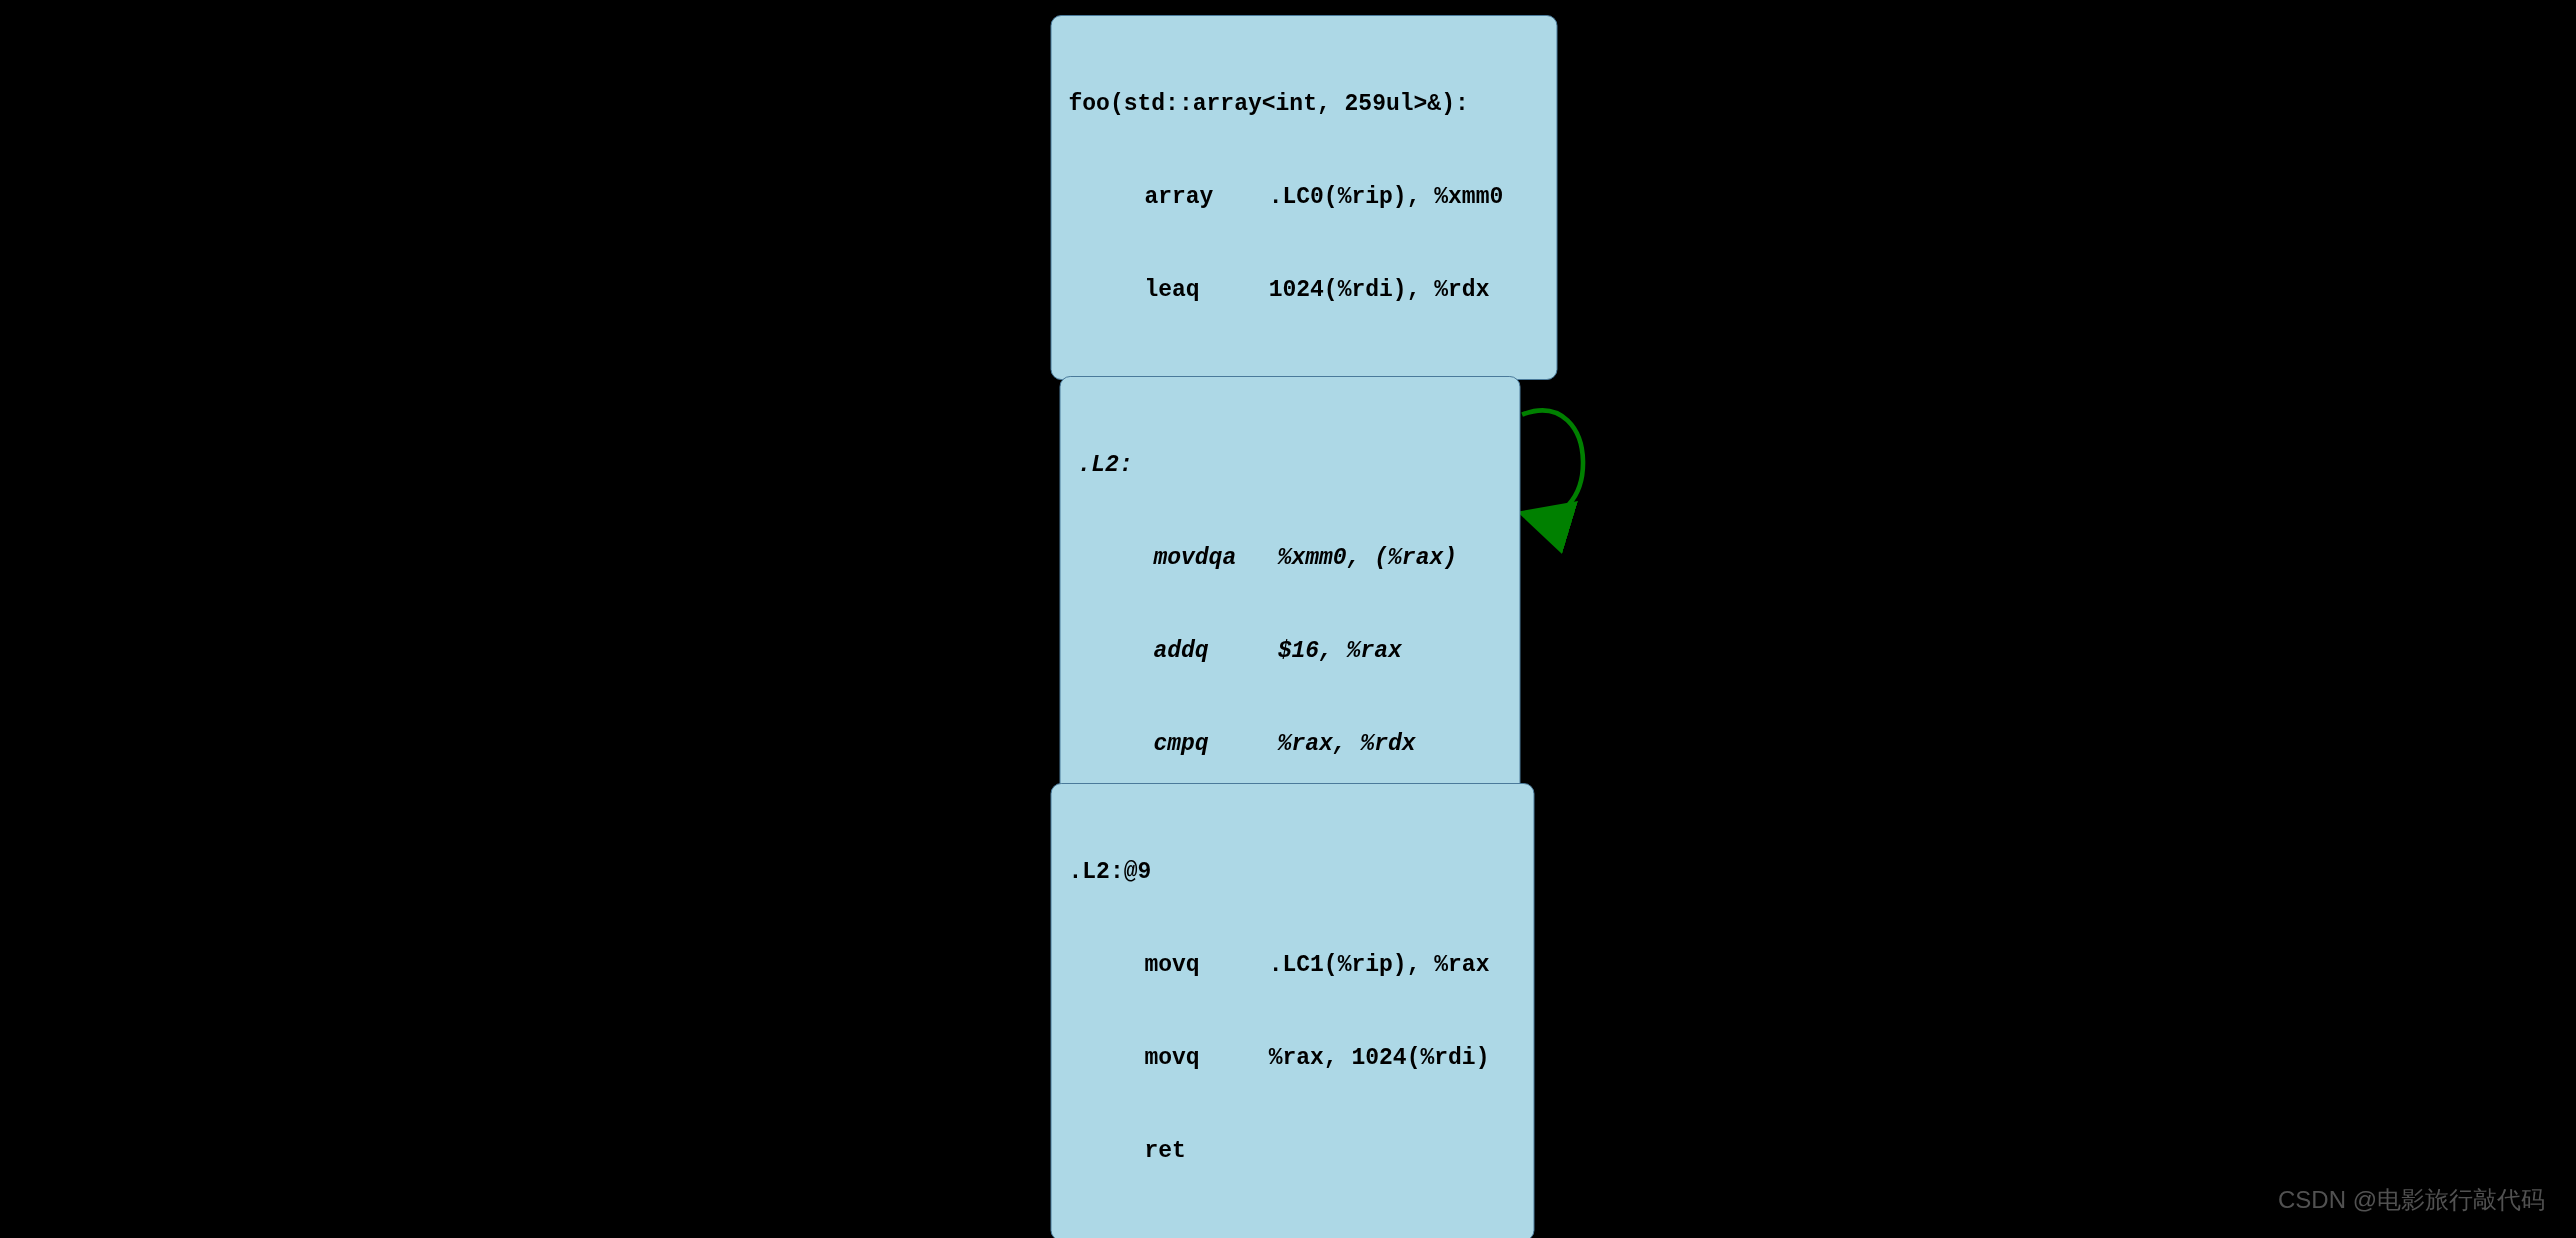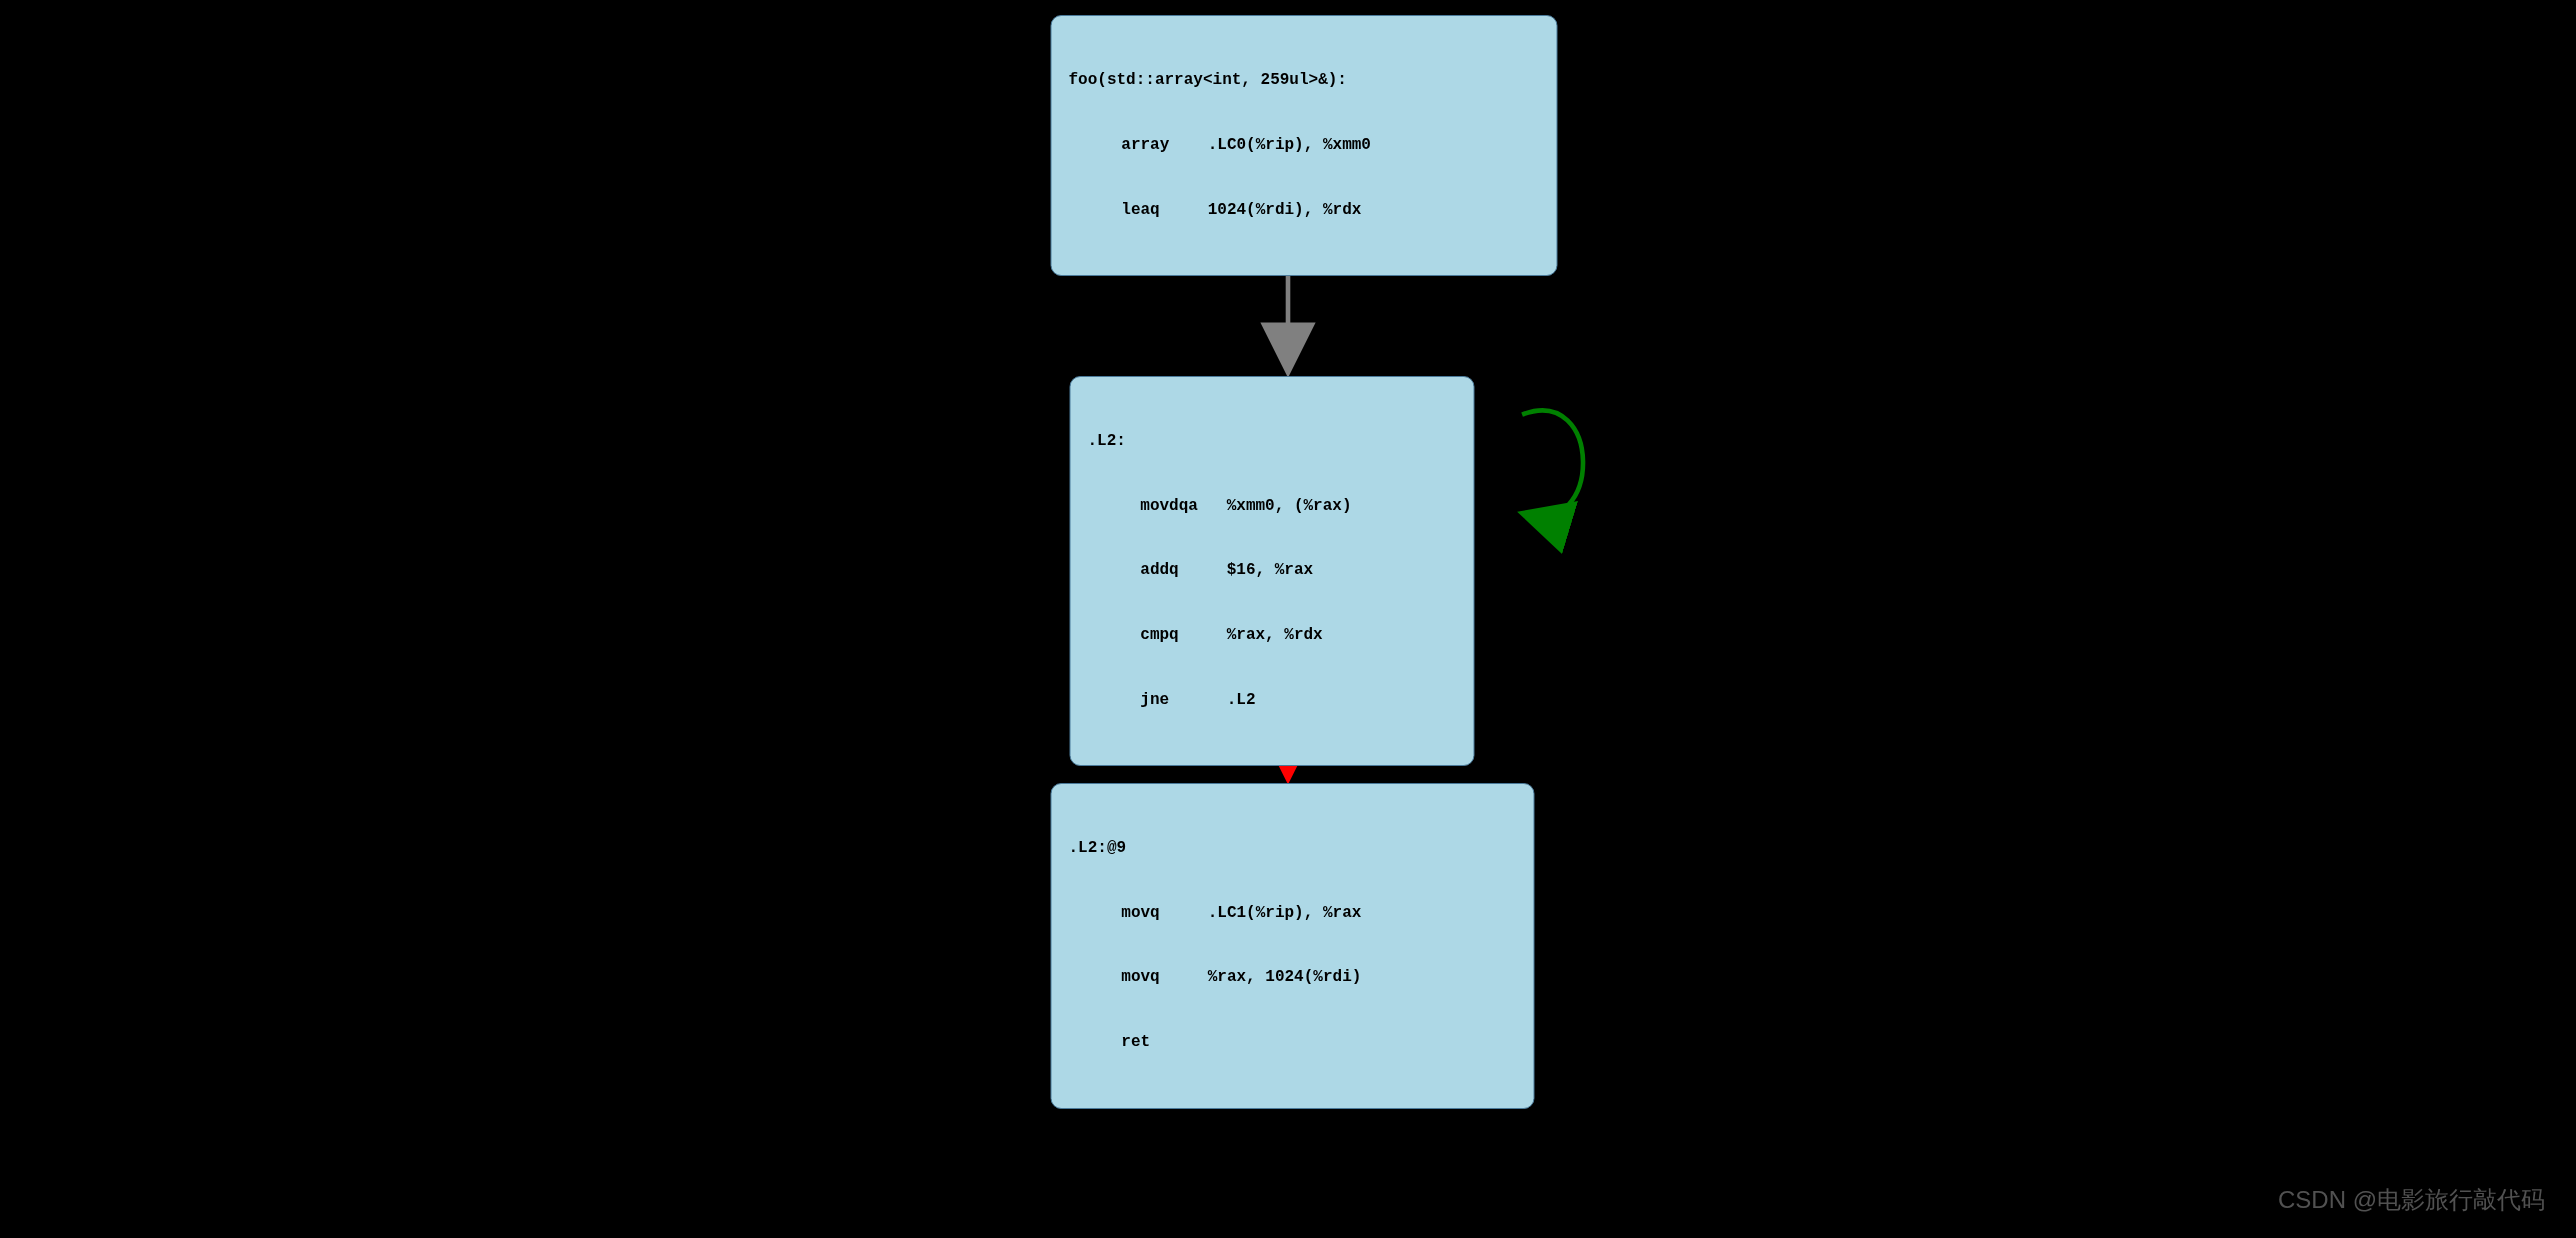--- a/index.html
+++ b/index.html
@@ -17,21 +17,21 @@
     top: 0;
     width: 921px;
     height: 1239px;
   }
   .node {
     position: absolute;
     background: #ADD8E6;
     border: 1.5px solid #4a7a9a;
     border-radius: 10.7px;
     padding: 10.7px 17px;
-    font-size: 16px;
+    font-size: 23px;
     font-weight: bold;
     color: #000;
     line-height: 1.35;
     white-space: pre;
   }
   .node .label-line { display: block; }
   .node .instr-line { display: block; padding-left: 5.5ch; }
   .mnemonic { display: inline-block; width: 9ch; }
   svg.edges {
     position: absolute;
@@ -73,21 +73,21 @@
 
     <path d="M 905 540 C 1010 500, 1010 700, 910 670" stroke="#008000" stroke-width="6" fill="none" marker-end="url(#ah-green)"></path>
   </svg>
 
   <div class="node" id="n1" style="left:223px; top:15.4px; width:507px;">
     <span class="label-line">foo(std::array&lt;int, 259ul&gt;&amp;):</span>
     <span class="instr-line"><span class="mnemonic">array</span><span>.LC0(%rip), %xmm0</span></span>
     <span class="instr-line"><span class="mnemonic">leaq</span><span>1024(%rdi), %rdx</span></span>
   </div>
 
-  <div class="node" id="n2" style="left:242px; top:376px; width:405px;">
+  <div class="node" id="n2" style="left:232px; top:376px; width:461px;font-style:italic;">
     <span class="label-line">.L2:</span>
     <span class="instr-line"><span class="mnemonic">movdqa</span><span>%xmm0, (%rax)</span></span>
     <span class="instr-line"><span class="mnemonic">addq</span><span>$16, %rax</span></span>
     <span class="instr-line"><span class="mnemonic">cmpq</span><span>%rax, %rdx</span></span>
     <span class="instr-line"><span class="mnemonic">jne</span><span>.L2</span></span>
   </div>
 
   <div class="node" id="n3" style="left:223px; top:783px; width:484px;">
     <span class="label-line">.L2:@9</span>
     <span class="instr-line"><span class="mnemonic">movq</span><span>.LC1(%rip), %rax</span></span>

